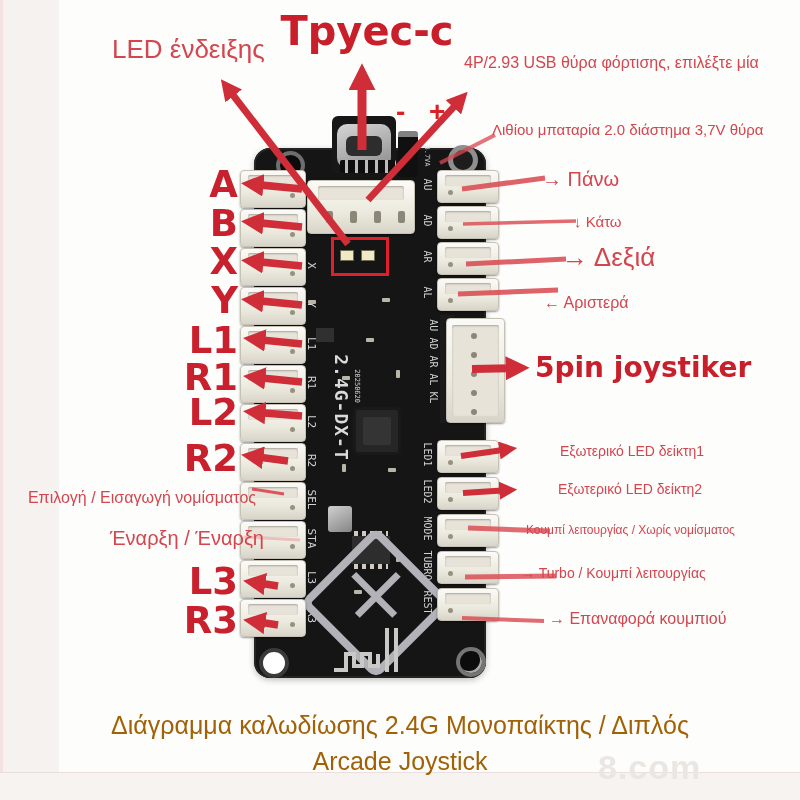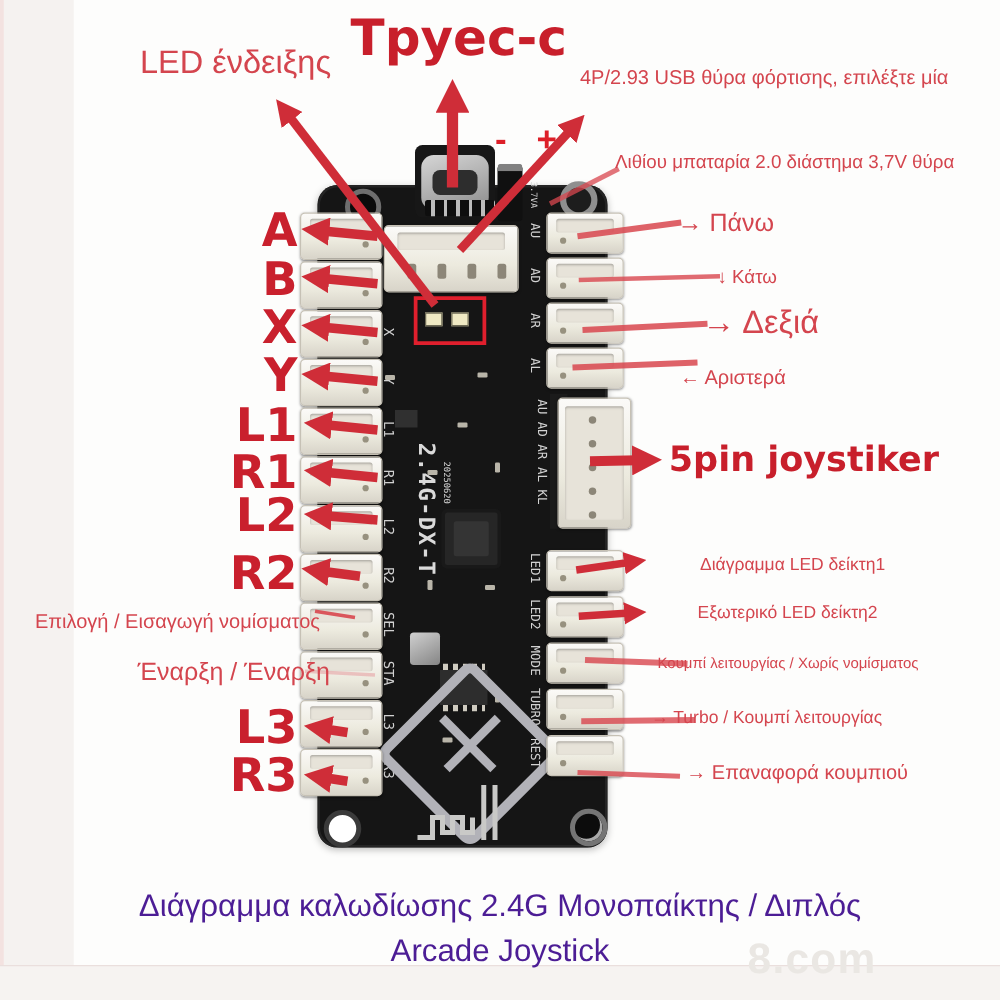--- a/index.html
+++ b/index.html
@@ -77,21 +77,21 @@
   .diamond .d1{position:absolute;left:10px;top:38px;width:58px;height:7px;background:#b2b2b8;}
   .diamond .d2{position:absolute;left:38px;top:10px;width:7px;height:58px;background:#b2b2b8;}
   
   .overlay{position:absolute;left:0;top:0;z-index:6;pointer-events:none;}
   
   .lbl{position:absolute;color:#d4454e;white-space:nowrap;z-index:7;}
   .lbl-strong{color:#c81f2b;font-weight:bold;font-family:"DejaVu Sans",sans-serif;}
   .btnL{position:absolute;left:120px;width:118px;text-align:right;color:#c9202d;font-weight:bold;
         font-size:37px;line-height:1;font-family:"DejaVu Sans",sans-serif;z-index:7;}
   .ralign{position:absolute;left:0;text-align:right;z-index:7;color:#d4454e;white-space:nowrap;}
-  .title{position:absolute;left:0;width:800px;text-align:center;color:#4c1d95;font-size:25px;z-index:7;}
+  .title{position:absolute;left:0;width:800px;text-align:center;color:#a16207;font-size:25px;z-index:7;}
 </style>
 </head>
 <body>
 
 <div class="stage">
 
   <div class="bg-left"></div>
   <div class="bg-bottom"></div>
   <div class="watermark">8.com</div>
 
@@ -246,21 +246,21 @@
   <div class="ralign" style="top:489px;width:256px;font-size:16px">Επιλογή / Εισαγωγή νομίσματος</div>
   <div class="ralign" style="top:527px;width:264px;font-size:20px">Έναρξη / Έναρξη</div>
   <div class="btnL" style="top:563px">L3</div>
   <div class="btnL" style="top:602px">R3</div>
 
   <div class="lbl" style="left:542px;top:168px;font-size:20px">→ Πάνω</div>
   <div class="lbl" style="left:574px;top:213px;font-size:15px">↓ Κάτω</div>
   <div class="lbl" style="left:562px;top:242px;font-size:26px">→ Δεξιά</div>
   <div class="lbl" style="left:544px;top:294px;font-size:16px">← Αριστερά</div>
   <div class="lbl lbl-strong" style="left:535px;top:351px;font-size:28px">5pin joystiker</div>
-  <div class="lbl" style="left:560px;top:443px;font-size:14px">Διάγραμμα LED δείκτη1</div>
+  <div class="lbl" style="left:560px;top:443px;font-size:14px">Εξωτερικό LED δείκτη1</div>
   <div class="lbl" style="left:558px;top:481px;font-size:14px">Εξωτερικό LED δείκτη2</div>
   <div class="lbl" style="left:526px;top:523px;font-size:12px">Κουμπί λειτουργίας / Χωρίς νομίσματος</div>
   <div class="lbl" style="left:521px;top:565px;font-size:14px">→ Turbo / Κουμπί λειτουργίας</div>
   <div class="lbl" style="left:549px;top:610px;font-size:16px">→ Επαναφορά κουμπιού</div>
 
   <div class="title" style="top:711px">Διάγραμμα καλωδίωσης 2.4G Μονοπαίκτης / Διπλός</div>
   <div class="title" style="top:747px">Arcade Joystick</div>
 </div>
 
 </body></html>

